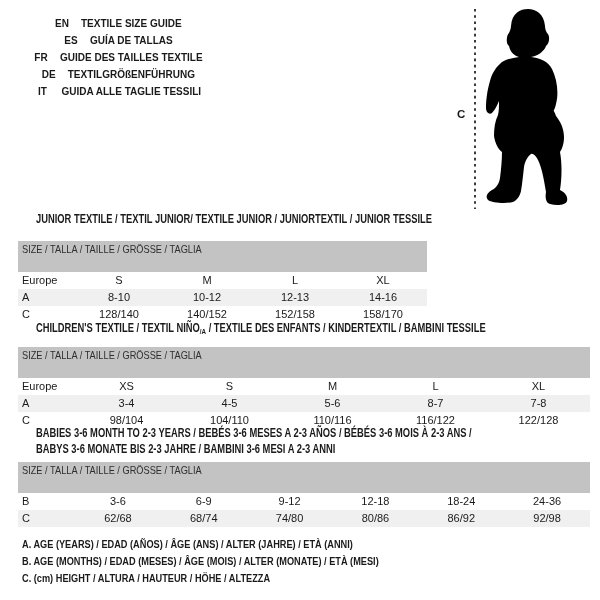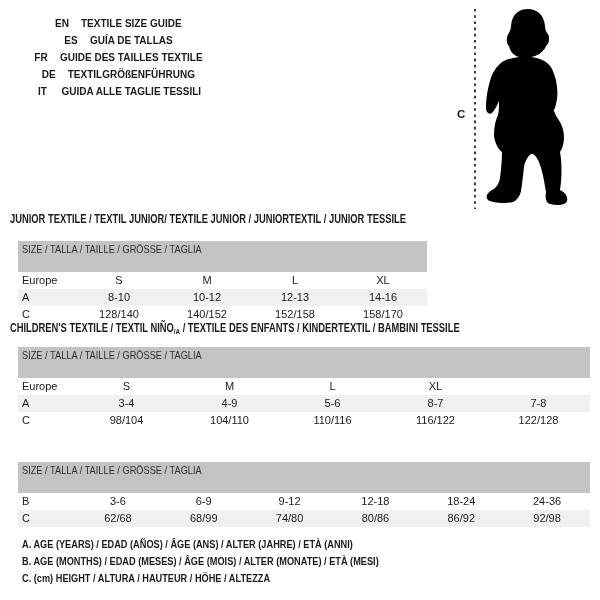--- a/index.html
+++ b/index.html
@@ -14,21 +14,21 @@
   
   .lang-block{position:absolute;left:22px;top:15px;font-size:10px;font-weight:bold;line-height:17px;text-align:center;}
   .lang-row{white-space:nowrap;}
   .lang-code{display:inline-block;width:38px;}
 
   
   .figure-svg{position:absolute;left:450px;top:0;}
   .height-label{position:absolute;left:457px;top:108px;font-size:11.5px;font-weight:bold;}
 
   
-  .sec-title{position:absolute;left:10px;font-size:12px;font-weight:bold;line-height:16px;white-space:nowrap;}
+  .sec-title{position:absolute;left:36px;font-size:12px;font-weight:bold;line-height:16px;white-space:nowrap;}
   .sub{font-size:8px;position:relative;top:2px;}
 
   
   .size-table{position:absolute;font-size:11px;}
   .bar{height:31px;line-height:16px;background:var(--bar,#c3c3c3);color:#2e2e2e;
        font-size:10.5px;padding-left:4px;overflow:hidden;}
   .trow{display:grid;height:17px;line-height:17px;}
   .t1 .trow{grid-template-columns:57px repeat(4,1fr);}
   .t2 .trow{grid-template-columns:57px repeat(5,1fr);}
   .t3 .trow{grid-template-columns:57px repeat(6,1fr);}
@@ -135,58 +135,63 @@
     </div>
   </div>
 
   <div class="sec-title" style="top:320px;">
     <span class="cond"><span>CHILDREN'S TEXTILE / TEXTIL NIÑO</span><span class="sub">/A</span><span> / TEXTILE DES ENFANTS / KINDERTEXTIL / BAMBINI TESSILE</span></span>
   </div>
   <div class="size-table t2" style="left:18px;top:347px;width:572px;">
     <div class="bar"><span class="cond90">SIZE / TALLA / TAILLE / GRÖSSE / TAGLIA</span></div>
     <div class="trow">
       <div class="lbl">Europe</div>
+      <div class="cell">XS</div>
       <div class="cell">S</div>
       <div class="cell">M</div>
       <div class="cell">L</div>
       <div class="cell">XL</div>
     </div>
     <div class="trow shaded">
       <div class="lbl">A</div>
       <div class="cell">3-4</div>
-      <div class="cell">4-9</div>
+      <div class="cell">4-5</div>
       <div class="cell">5-6</div>
       <div class="cell">8-7</div>
       <div class="cell">7-8</div>
     </div>
     <div class="trow">
       <div class="lbl">C</div>
       <div class="cell">98/104</div>
       <div class="cell">104/110</div>
       <div class="cell">110/116</div>
       <div class="cell">116/122</div>
       <div class="cell">122/128</div>
     </div>
   </div>
 
+  <div class="sec-title" style="top:425px;">
+    <span class="cond">BABIES 3-6 MONTH TO 2-3 YEARS / BEBÉS 3-6 MESES A 2-3 AÑOS / BÉBÉS 3-6 MOIS À 2-3 ANS /</span><br>
+    <span class="cond">BABYS 3-6 MONATE BIS 2-3 JAHRE / BAMBINI 3-6 MESI A 2-3 ANNI</span>
+  </div>
   <div class="size-table t3" style="left:18px;top:462px;width:572px;">
     <div class="bar"><span class="cond90">SIZE / TALLA / TAILLE / GRÖSSE / TAGLIA</span></div>
     <div class="trow">
       <div class="lbl">B</div>
       <div class="cell">3-6</div>
       <div class="cell">6-9</div>
       <div class="cell">9-12</div>
       <div class="cell">12-18</div>
       <div class="cell">18-24</div>
       <div class="cell">24-36</div>
     </div>
     <div class="trow shaded">
       <div class="lbl">C</div>
       <div class="cell">62/68</div>
-      <div class="cell">68/99</div>
+      <div class="cell">68/74</div>
       <div class="cell">74/80</div>
       <div class="cell">80/86</div>
       <div class="cell">86/92</div>
       <div class="cell">92/98</div>
     </div>
   </div>
 
   <div class="legend">
     <div><span class="cond" style="transform:scaleX(0.8);">A. AGE (YEARS) / EDAD (AÑOS) / ÂGE (ANS) / ALTER (JAHRE) / ETÀ (ANNI)</span></div>
     <div><span class="cond" style="transform:scaleX(0.8);">B. AGE (MONTHS) / EDAD (MESES) / ÂGE (MOIS) / ALTER (MONATE) / ETÀ (MESI)</span></div>

